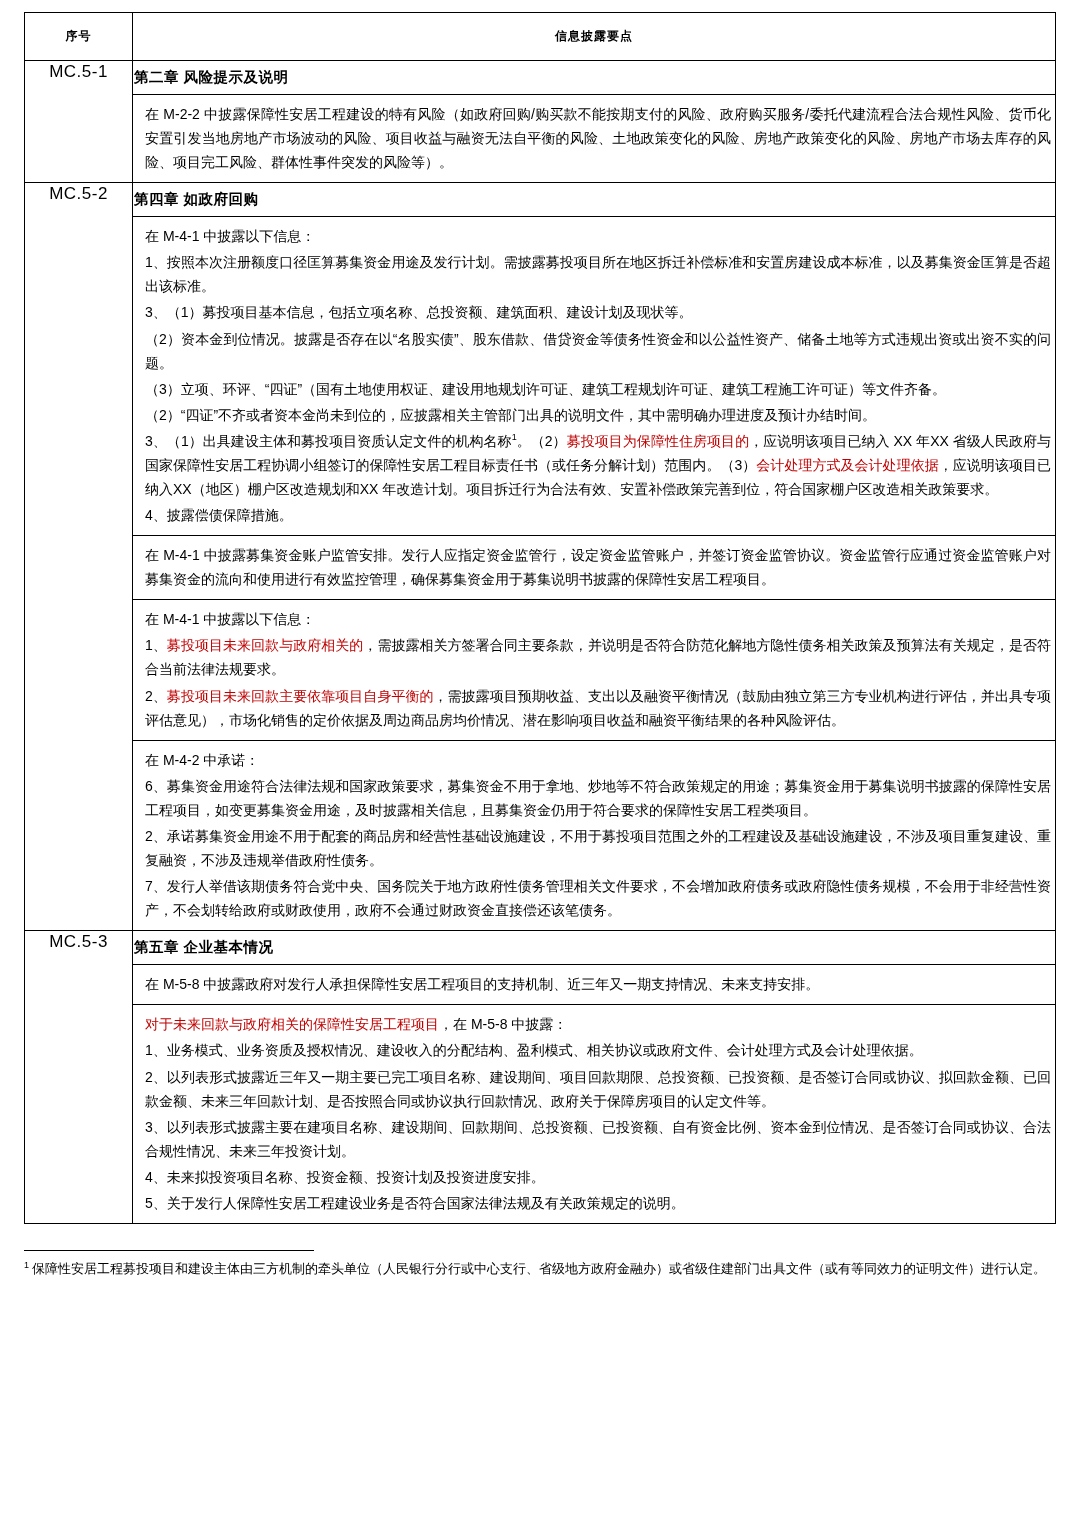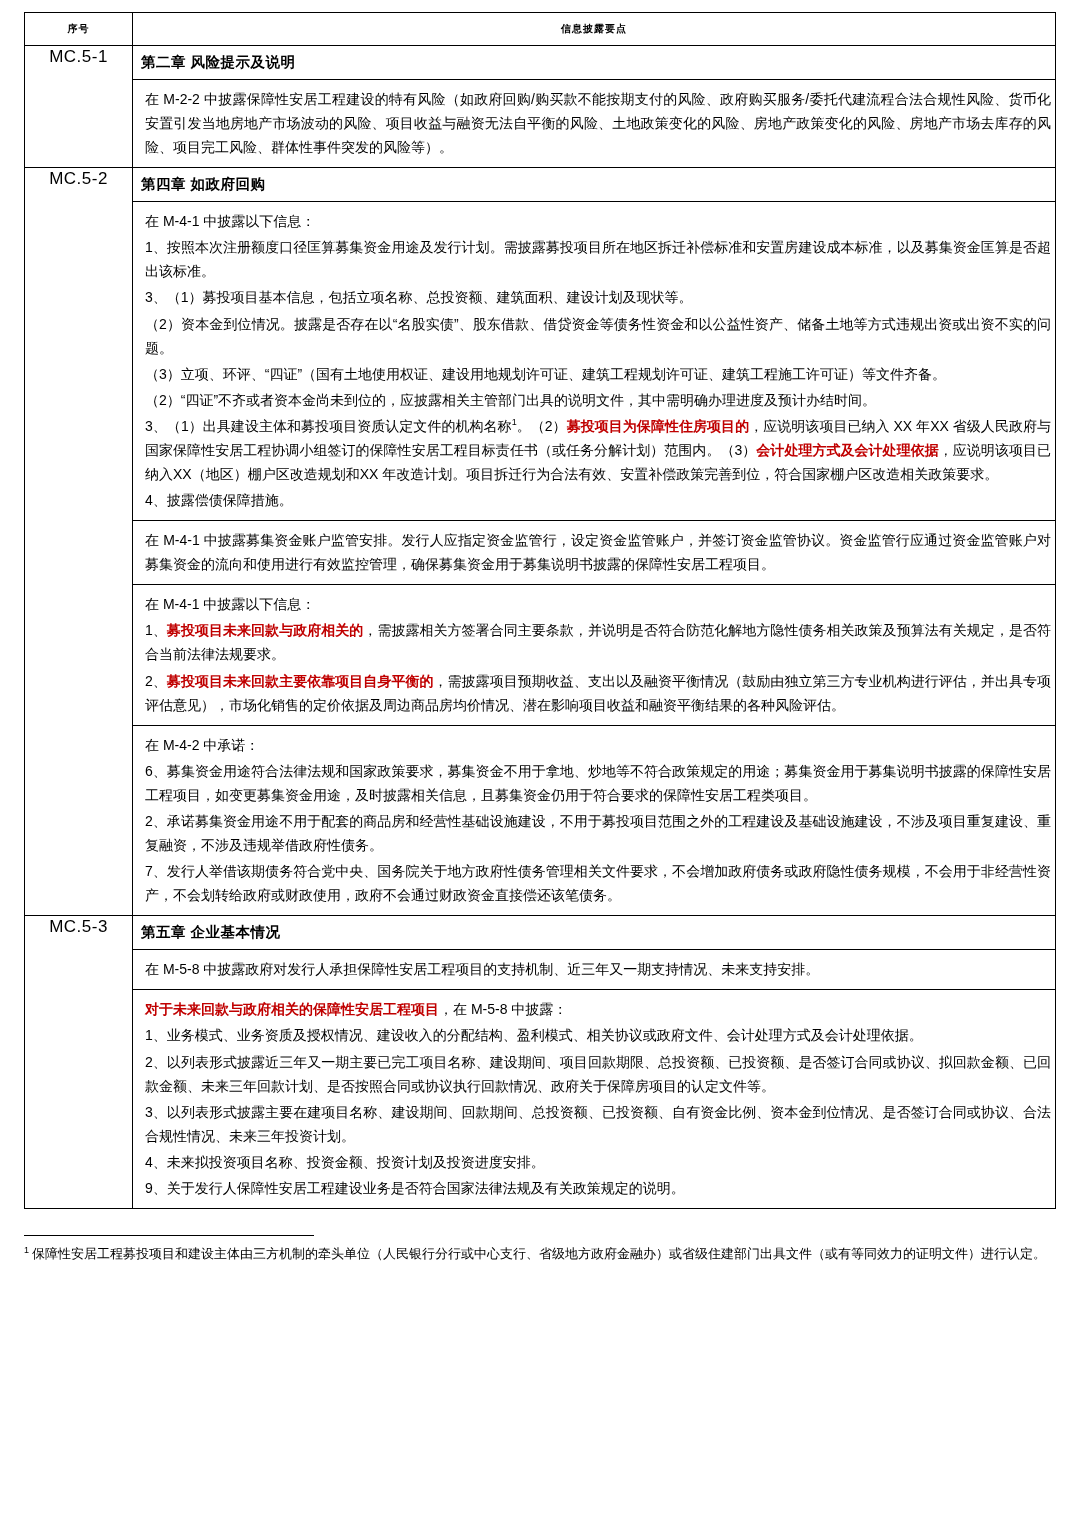--- a/index.html
+++ b/index.html
@@ -25,52 +25,52 @@
     table-layout: fixed;
   }
   table.doc td, table.doc th {
     border: 1px solid #000000;
     vertical-align: top;
   }
   .col-no { width: 108px; }
   .hdr td {
     text-align: center;
     font-weight: bold;
-    font-size: 10px;
-    padding: 9px 4px;
+    font-size: 12px;
+    padding: 15px 4px;
     letter-spacing: 1px;
   }
   .no-cell {
     text-align: center;
     vertical-align: middle;
     font-weight: normal;
     font-size: 17px;
     letter-spacing: 0.5px;
   }
   .sec-title {
     font-weight: bold;
     font-size: 14.5px;
-    padding: 7px 10px 7px 8px;
+    padding: 7px 10px 7px 1px;
     letter-spacing: 0.5px;
   }
   .body-cell {
     padding: 7px 4px 8px 12px;
     font-size: 14px;
     line-height: 1.72;
     text-align: justify;
   }
   .body-cell p {
     margin: 0 0 2px 0;
   }
   .body-cell p:last-child {
     margin-bottom: 0;
   }
   .red {
     color: #c00000;
-    font-weight: bold;
+    font-weight: normal;
   }
   sup {
     font-size: 9px;
     vertical-align: super;
   }
   .footnote-wrap {
     margin-top: 26px;
     width: 1032px;
   }
   .footnote-rule {
@@ -160,21 +160,21 @@
             <p><span>在 M-5-8 中披露政府对发行人承担保障性安居工程项目的支持机制、近三年又一期支持情况、未来支持安排。</span></p>
           </td>
         </tr>
         <tr>
           <td class="body-cell">
             <p><span class="red">对于未来回款与政府相关的保障性安居工程项目</span><span>，在 M-5-8 中披露：</span></p>
             <p><span>1、业务模式、业务资质及授权情况、建设收入的分配结构、盈利模式、相关协议或政府文件、会计处理方式及会计处理依据。</span></p>
             <p><span>2、以列表形式披露近三年又一期主要已完工项目名称、建设期间、项目回款期限、总投资额、已投资额、是否签订合同或协议、拟回款金额、已回款金额、未来三年回款计划、是否按照合同或协议执行回款情况、政府关于保障房项目的认定文件等。</span></p>
             <p><span>3、以列表形式披露主要在建项目名称、建设期间、回款期间、总投资额、已投资额、自有资金比例、资本金到位情况、是否签订合同或协议、合法合规性情况、未来三年投资计划。</span></p>
             <p><span>4、未来拟投资项目名称、投资金额、投资计划及投资进度安排。</span></p>
-            <p><span>9、关于发行人保障性安居工程建设业务是否符合国家法律法规及有关政策规定的说明。</span></p>
+            <p><span>5、关于发行人保障性安居工程建设业务是否符合国家法律法规及有关政策规定的说明。</span></p>
           </td>
         </tr>
       </tbody>
   </table>
 
   <div class="footnote-wrap">
     <div class="footnote-rule"></div>
     <div class="footnote">
       <span class="fn-mark">1</span><span>保障性安居工程募投项目和建设主体由三方机制的牵头单位（人民银行分行或中心支行、省级地方政府金融办）或省级住建部门出具文件（或有等同效力的证明文件）进行认定。</span>
     </div>

